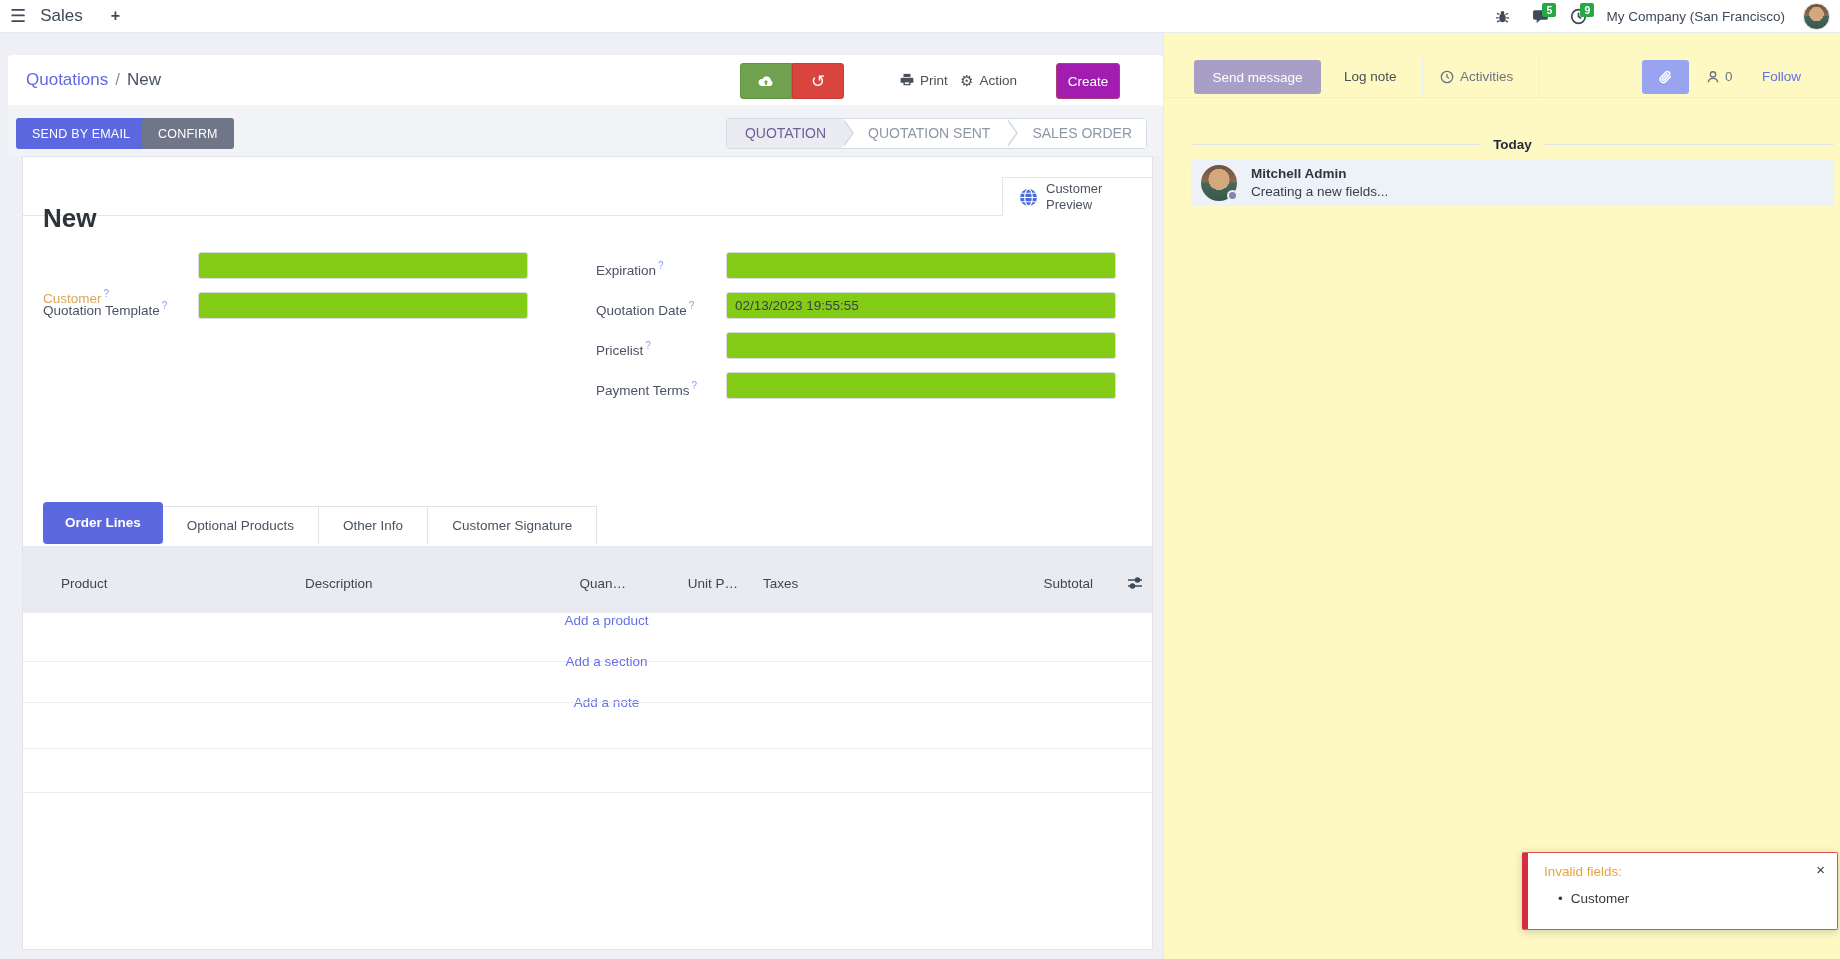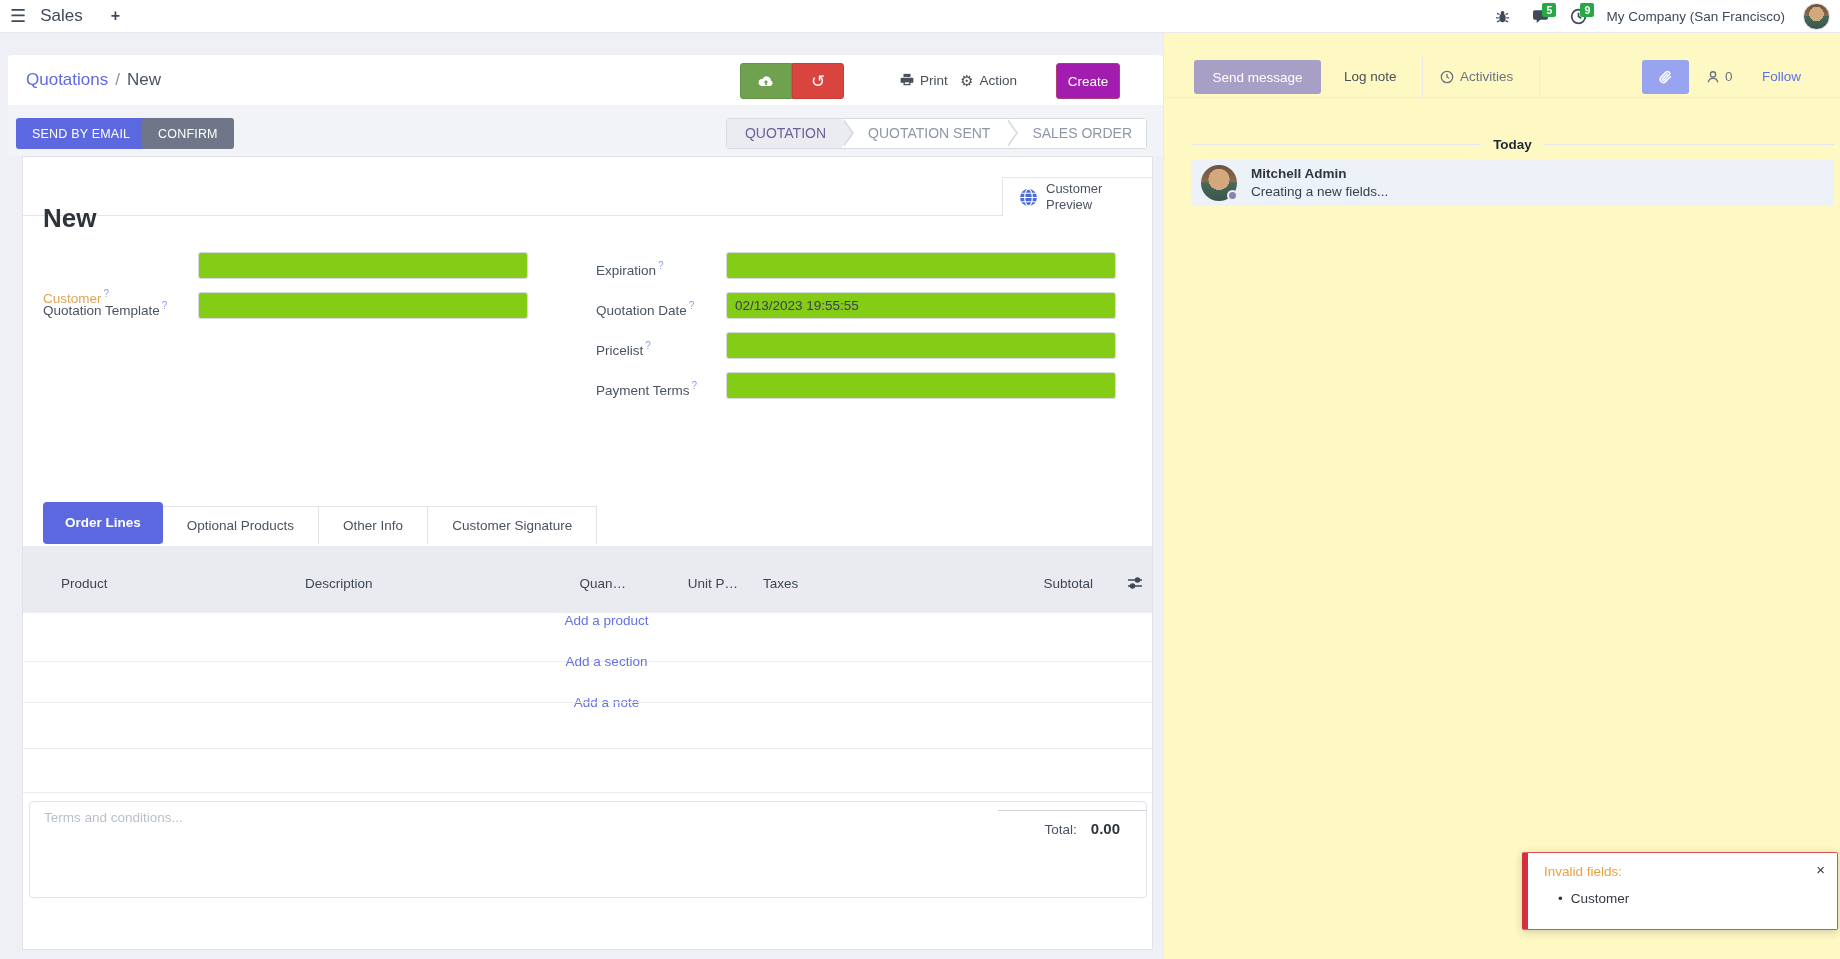--- a/index.html
+++ b/index.html
@@ -377,27 +377,20 @@
     </div>
     <div class="add-row">
       <span class="add-link">Add a product</span>
       <span class="add-link">Add a section</span>
       <span class="add-link">Add a note</span>
     </div>
     <div class="empty-row er1"></div>
     <div class="empty-row er2"></div>
     <div class="empty-row er3"></div>
 
-    <div class="footer-box">
-      <textarea class="terms-input" placeholder="Terms and conditions..." style=""></textarea>
-      <div class="subtotal-footer">
-        <span class="total-label">Total:</span>
-        <span class="total-value">0.00</span>
-      </div>
-    </div>
   </div>
 
   <div class="chatter">
     <div class="chat-controls">
       <button class="btn-sendmsg">Send message</button>
       <span class="lognote">Log note</span>
       <span class="chat-divider cd1"></span>
       <span class="activities">
         <span>
           <svg width="14" height="14" viewBox="0 0 16 16" fill="none" stroke="currentColor" stroke-width="1.5">

